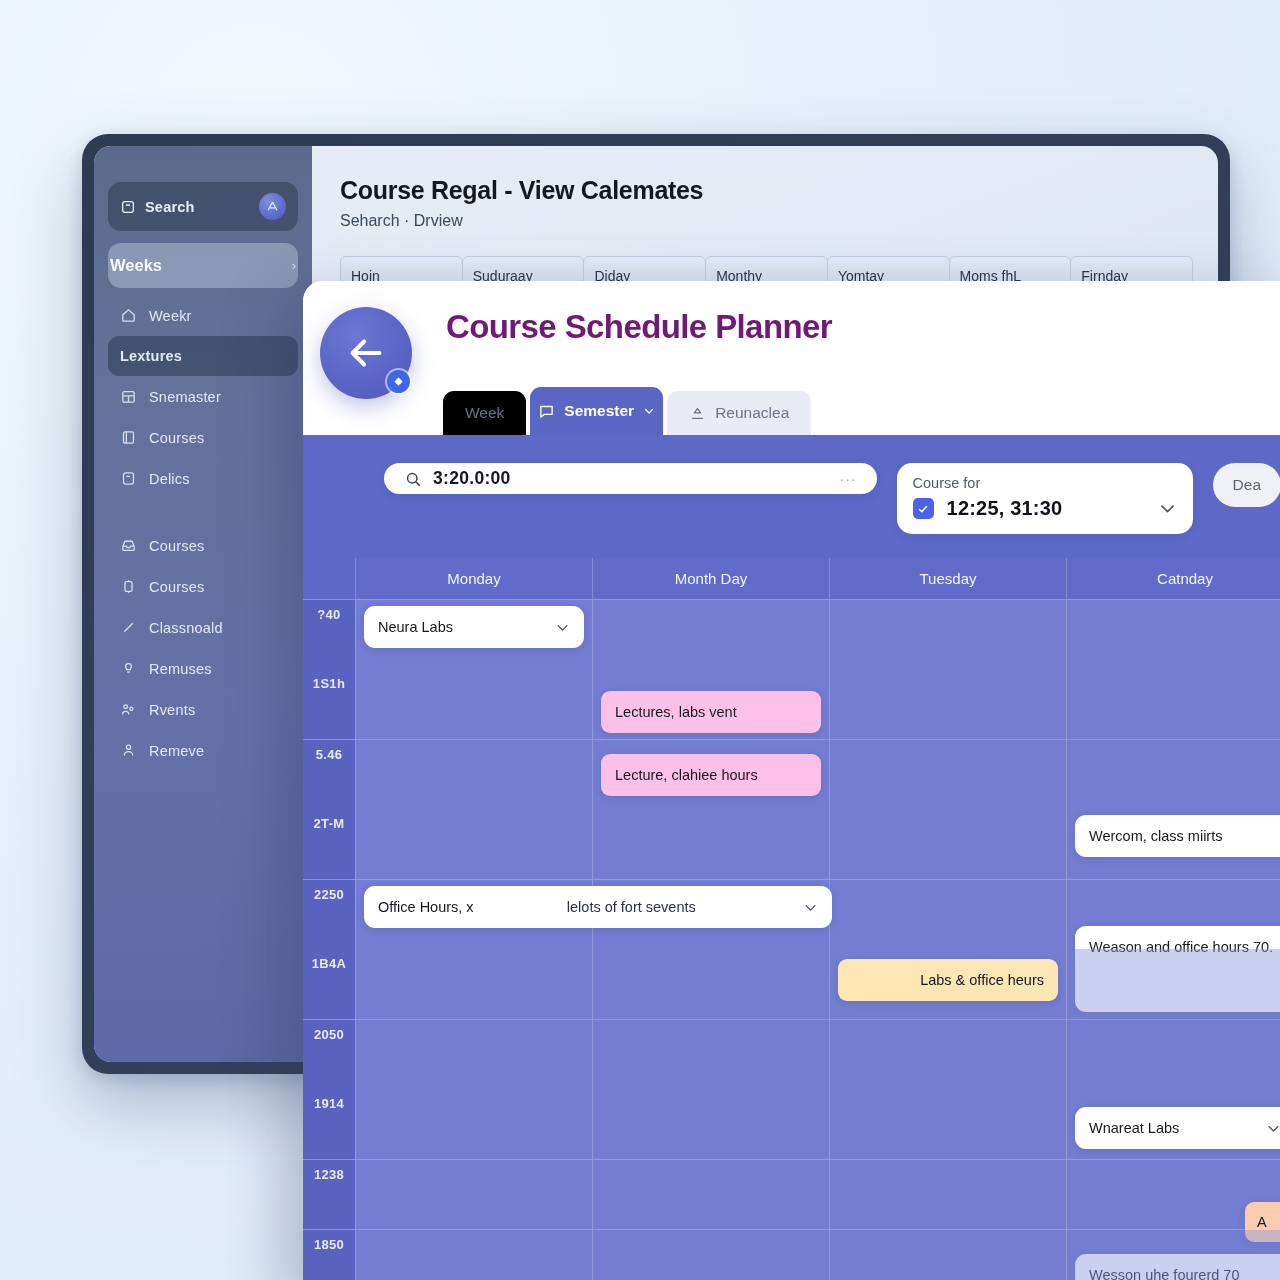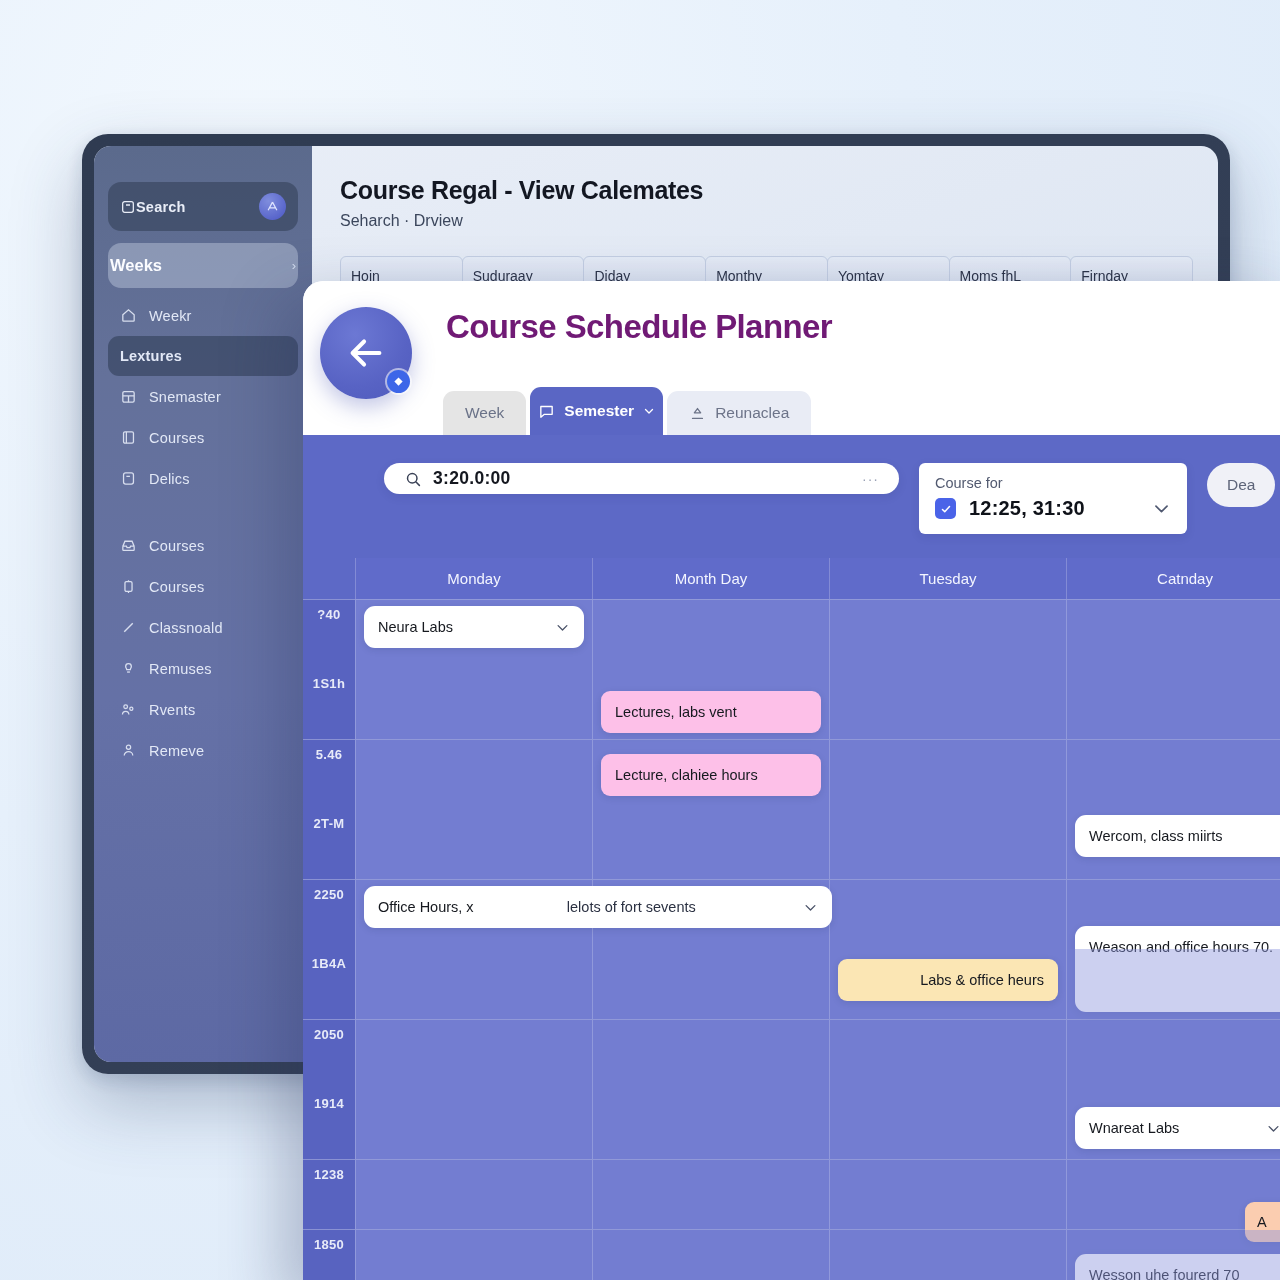--- a/index.html
+++ b/index.html
@@ -31,21 +31,21 @@
     display: flex;
     overflow: hidden;
   }
   #bg-sidebar {
     width: 218px; flex: none;
     background: linear-gradient(178deg, #5b6a8c 0%, #64719a 25%, #6571a6 60%, #5d69a4 100%);
     padding: 22px 14px 0 14px;
     position: relative;
   }
   .bg-search-pill {
-    display: flex; align-items: center; 
+    display: flex; align-items: center; gap: 9px;
     background: rgba(54,66,90,.62);
     border-radius: 13px;
     padding: 11px 12px;
     margin: 14px 0 12px 0;
   }
   .bg-search-pill .lbl { color: #e9edf7; font-size: 14.5px; font-weight: 600; letter-spacing: .2px; }
   .bg-avatar {
     width: 27px; height: 27px; border-radius: 50%;
     background: radial-gradient(circle at 35% 30%, #7f8ddd, #4a56c4);
     margin-left: auto; display:flex; align-items:center; justify-content:center;
@@ -115,39 +115,39 @@
     background: #3d66e8; display:flex; align-items:center; justify-content:center;
     box-shadow: 0 0 0 2px rgba(255,255,255,.55);
   }
   #fg-tabs { position: absolute; left: 140px; bottom: 0; display: flex; align-items: flex-end; gap: 4px; }
   .tab {
     display: flex; align-items: center; gap: 9px;
     padding: 13px 22px;
     font-size: 15.5px; border-radius: 11px 11px 0 0;
     white-space: nowrap;
   }
-  .tab.plain { background: #e5e5e5; color: #6a7governor; color: #6a7288; }
+  .tab.plain { background: #000000; color: #6a7governor; color: #6a7288; }
   .tab.upload { background: #e9ecf5; color: #6d7489; }
   .tab.active { background: #5a66c4; color: #ffffff; font-weight: 700; padding: 15px 8px; }
   #fg-body {
     position: absolute; top: 154px; left: 0; right: 0; bottom: 0;
     background: #5d69c6;
     padding: 28px 0 0 0;
   }
   #controls { display: flex; align-items: flex-start; gap: 20px; padding: 0 22px 0 81px; }
   #search-field {
     flex: 1; height: 31px; background: #fff; border-radius: 26px;
     display: flex; align-items: center; gap: 11px; padding: 0 20px;
     box-shadow: 0 3px 10px rgba(30,40,90,.10);
     max-width: 515px;
   }
   #search-value { font-size: 17.5px; font-weight: 700; color: #14171f; letter-spacing: .3px; }
   #search-more { margin-left: auto; color: #9aa2b6; font-size: 14px; letter-spacing: 1px; }
   #course-select {
-    width: 268px; background: #fff; border-radius: 6px;
+    width: 296px; background: #fff; border-radius: 15px;
     padding: 12px 16px 14px 16px;
     box-shadow: 0 3px 10px rgba(30,40,90,.10);
   }
   #course-select-label { font-size: 14.5px; color: #525a70; margin-bottom: 6px; }
   #course-select-row { display: flex; align-items: center; gap: 13px; }
   .mini-check {
     width: 21px; height: 21px; border-radius: 5px; background: #4a63e8;
     display: flex; align-items: center; justify-content: center; flex: none;
   }
   #course-select-value { font-size: 20px; font-weight: 700; color: #0f1219; letter-spacing: .2px; }

